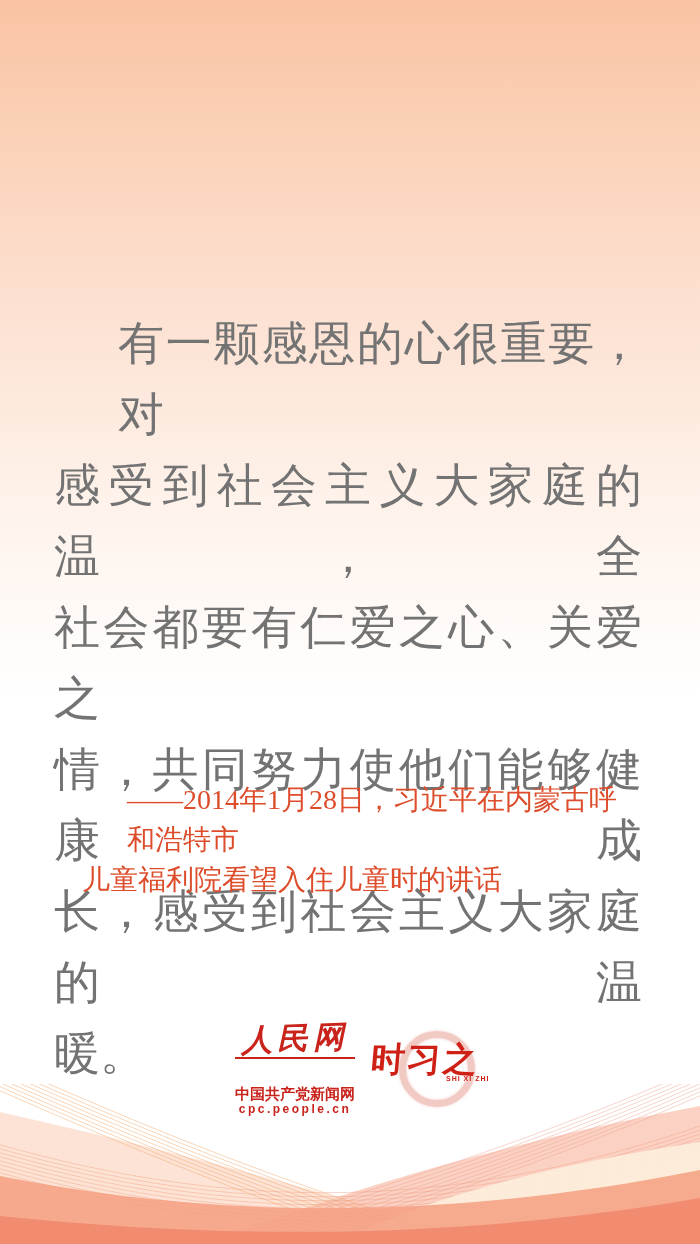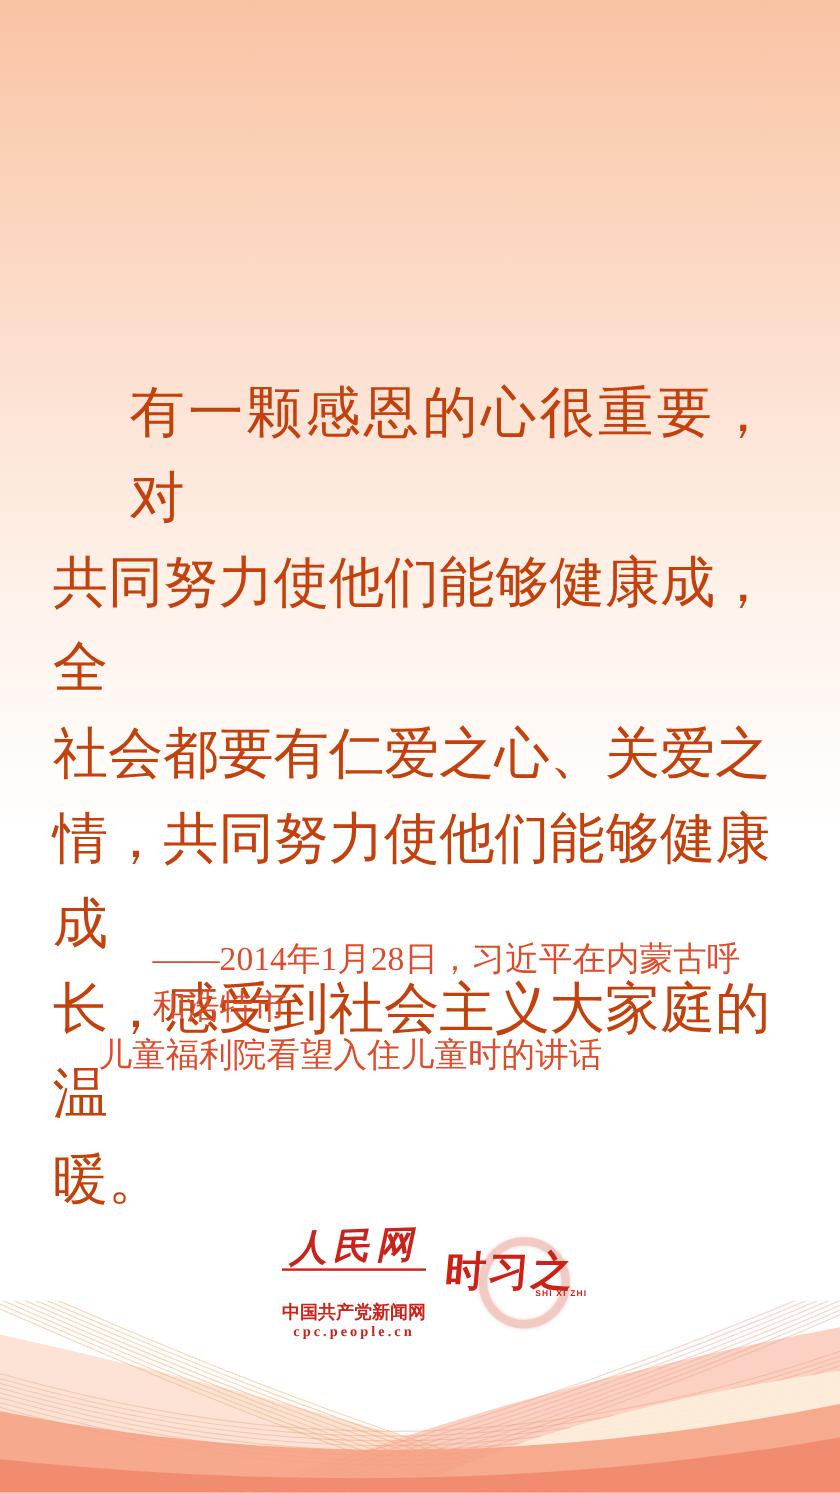--- a/index.html
+++ b/index.html
@@ -3,23 +3,23 @@
 <meta charset="utf-8">
 <style>
   html,body{margin:0;padding:0;}
   body{
     width:700px;height:1244px;position:relative;overflow:hidden;
     background:linear-gradient(180deg,#f9c3a3 0%,#fbd0b6 10%,#fce0d0 24%,#fef2ea 40%,#ffffff 56%,#ffffff 100%);
     font-family:"Liberation Serif", serif;
   }
   
   .quote{
-    position:absolute;top:308px;left:44px;right:58px;
+    position:absolute;top:308px;left:54px;right:58px;
     font-size:46px;line-height:71px;font-weight:500;
-    color:#c2410c;
+    color:#737373;
   }
   .quote .qline{text-align:justify;text-align-last:justify;}
   .quote .qline.first{padding-left:64px;}
   .quote .qline.last{text-align:justify;text-align-last:left;}
   
   .attribution{
     position:absolute;top:780px;left:62px;right:58px;
     font-size:28px;line-height:40px;color:#dd4d2c;
     font-weight:400;
     margin-left:20px;
@@ -35,21 +35,21 @@
   .pm-cal{
     font-size:31px;font-weight:bold;font-style:italic;letter-spacing:5px;
     line-height:34px;transform:rotate(-2deg);white-space:nowrap;
   }
   .pm-rule{height:2px;background:#c9241c;margin:1px 0 2px 0;}
   .pm-sub{
     font-family:"Liberation Sans", sans-serif;font-weight:bold;
     font-size:15px;letter-spacing:0;line-height:17px;white-space:nowrap;margin-top:26px;
   }
   .pm-url{
-    font-family:Liberation Serif, serif;font-weight:bold;
+    font-family:Liberation Sans, sans-serif;font-weight:bold;
     font-size:12px;letter-spacing:2.5px;line-height:14px;white-space:nowrap;
   }
   .sxz-logo{position:relative;width:122px;height:82px;}
   .sxz-ring{
     position:absolute;left:28px;top:9px;width:62px;height:62px;
     border:7px solid rgba(231,158,147,0.55);border-radius:50%;
     box-shadow:0 0 3px rgba(231,158,147,0.5), inset 0 0 3px rgba(231,158,147,0.5);
   }
   .sxz-title{
     position:absolute;left:0;top:15px;
@@ -63,21 +63,21 @@
     font-size:7px;letter-spacing:1px;color:#cf2015;white-space:nowrap;
   }
   
   .waves{position:absolute;left:0;bottom:0;width:700px;height:160px;}
 </style>
 </head>
 <body>
 
 <div class="quote">
   <div class="qline first">有一颗感恩的心很重要，对</div>
-  <div class="qline">共同努力使他们能够健康成，全</div>
+  <div class="qline">感受到社会主义大家庭的温，全</div>
   <div class="qline">社会都要有仁爱之心、关爱之</div>
   <div class="qline">情，共同努力使他们能够健康成</div>
   <div class="qline">长，感受到社会主义大家庭的温</div>
   <div class="qline last">暖。</div>
 </div>
 
 <div class="attribution">
   <div class="aline1">——2014年1月28日，习近平在内蒙古呼和浩特市</div>
   <div class="aline2">儿童福利院看望入住儿童时的讲话</div>
 </div>

